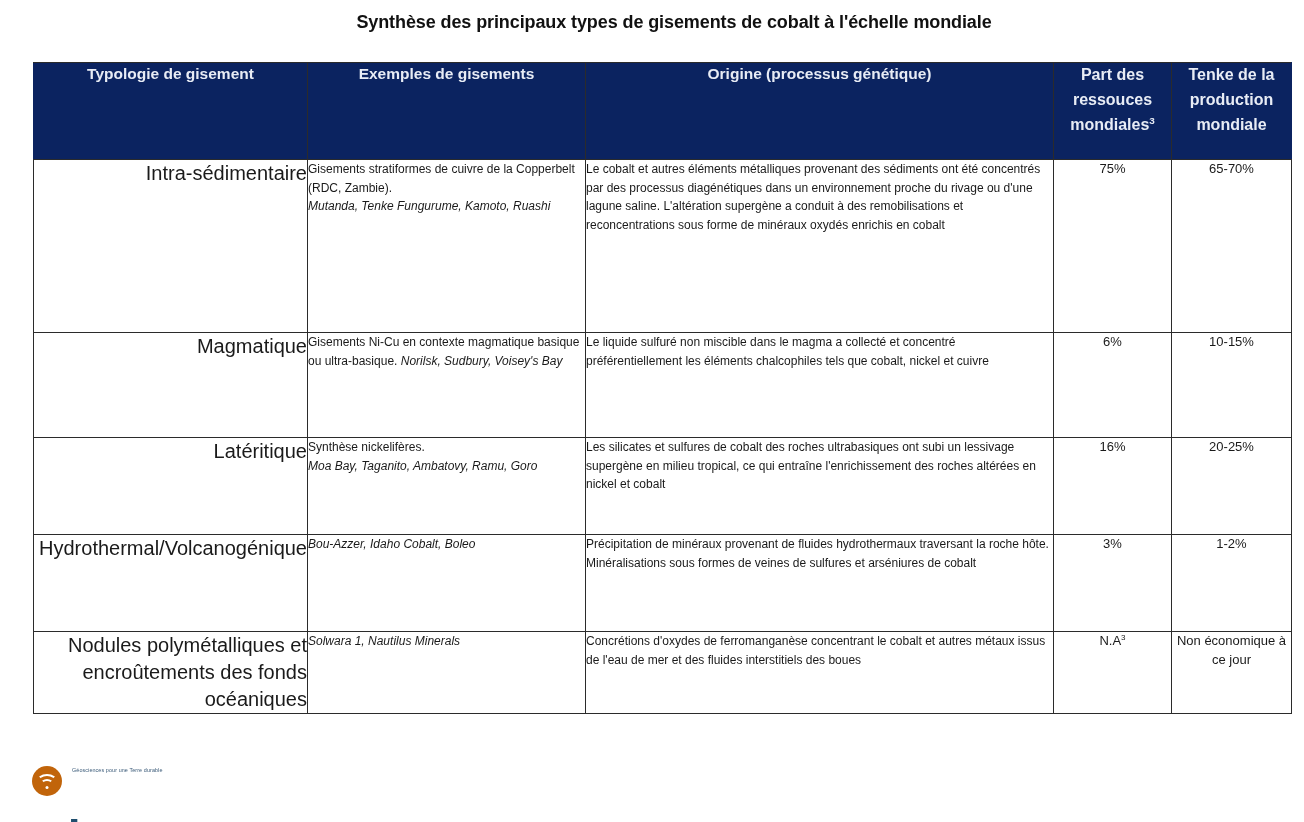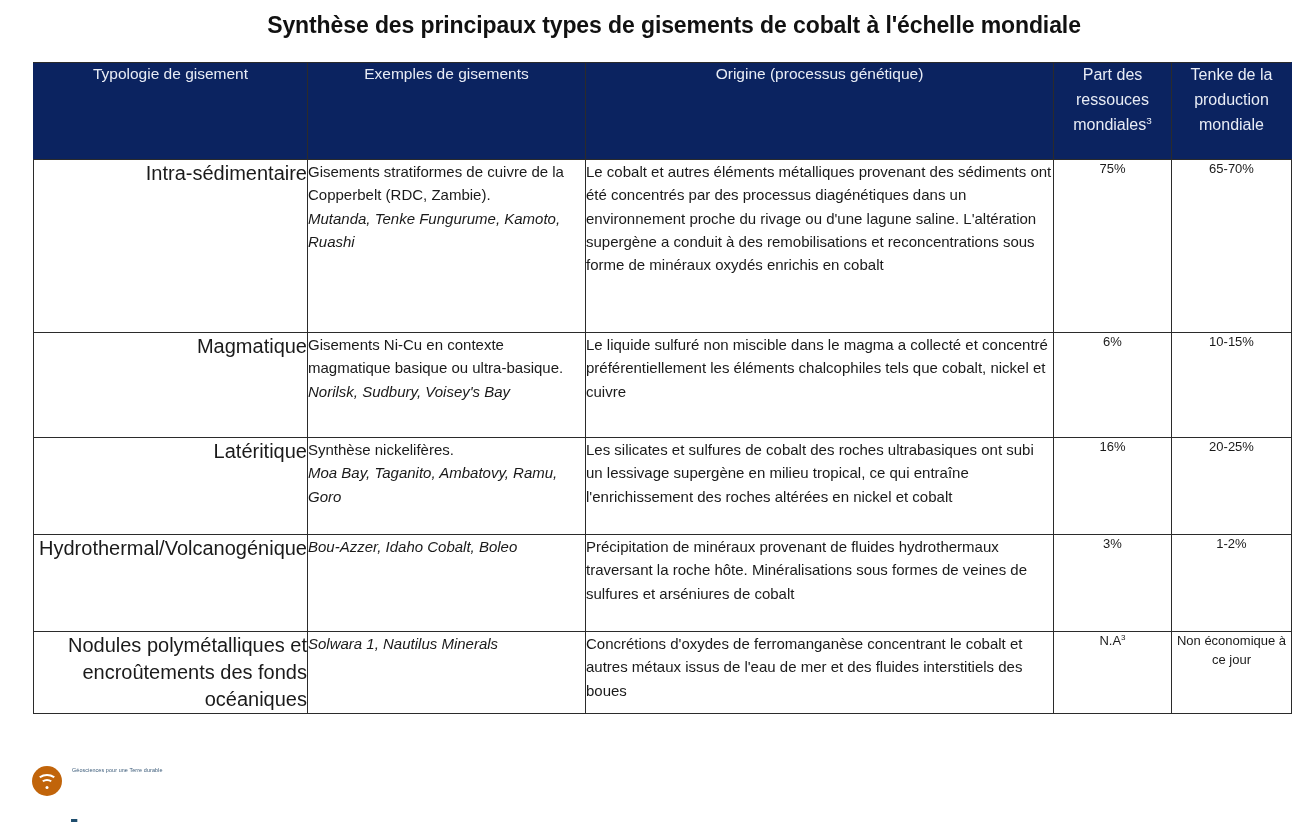--- a/index.html
+++ b/index.html
@@ -13,21 +13,21 @@
     height: 822px;
     font-family: "Liberation Sans", sans-serif;
     color: #1a1a1a;
     position: relative;
     overflow: hidden;
   }
 
   
   .page-title {
     text-align: center;
-    font-size: 23px;
+    font-size: 18px;
     font-weight: bold;
     color: #111111;
     letter-spacing: -0.1px;
     padding-top: 12px;
     padding-bottom: 0;
     line-height: 1.2;
     padding-left: 44px;
   }
 
   
@@ -47,21 +47,21 @@
   table.deposits td {
     border: 1.6px solid #2b2b2b;
     vertical-align: top;
     padding: 0;
   }
 
   
   thead th {
     background: #0b2360;
     color: #e8ecf5;
-    font-weight: normal;
+    font-weight: bold;
     text-align: center;
     vertical-align: middle;
     height: 96px;
     font-size: 15.5px;
     line-height: 1.45;
     padding: 4px 6px;
     border-color: #0b2360;
   }
   thead th.hdr-narrow {
     font-size: 16px;
@@ -86,21 +86,21 @@
   td.typo {
     text-align: right;
     vertical-align: middle;
     font-size: 20px;
     line-height: 1.35;
     padding: 6px 5px;
     color: #1a1a1a;
   }
   td.examples,
   td.origin {
-    font-size: 15px;
+    font-size: 12px;
     line-height: 1.55;
     padding: 7px 8px 7px 9px;
     color: #1a1a1a;
   }
   td.pct {
     text-align: center;
     vertical-align: middle;
     font-size: 13px;
     line-height: 1.45;
     color: #1a1a1a;

